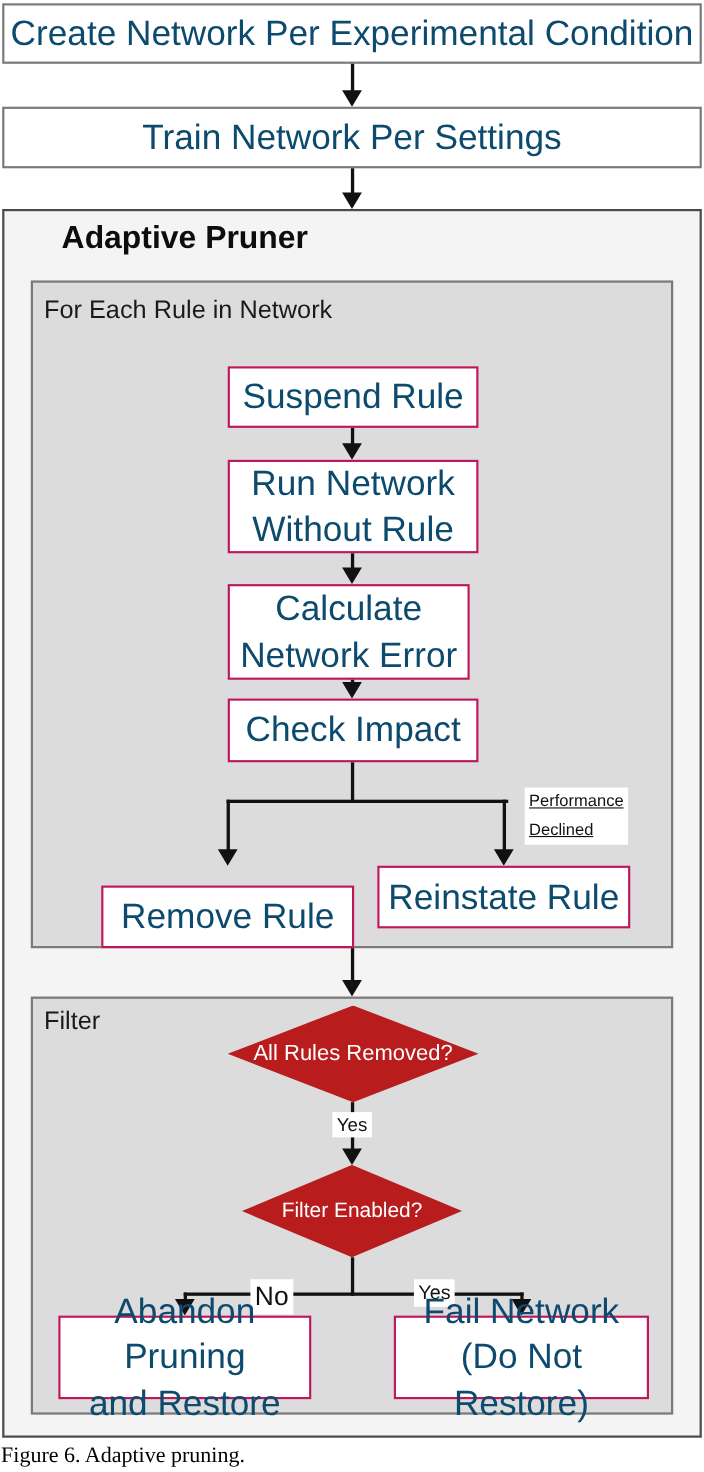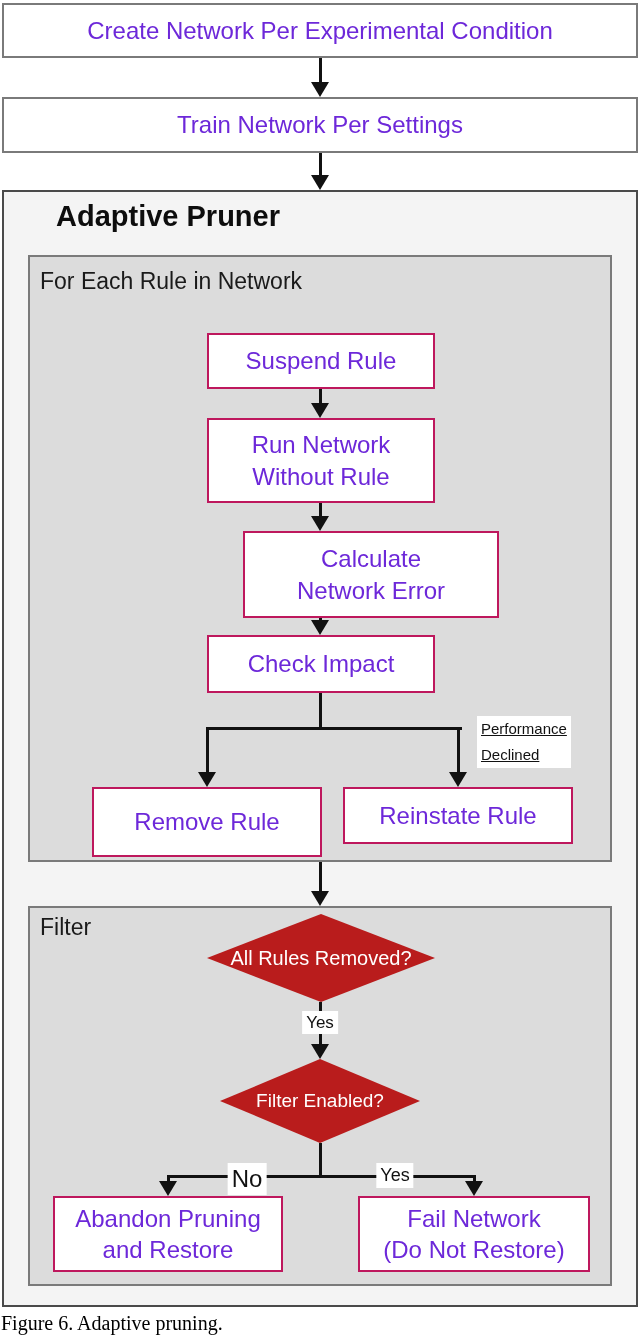--- a/index.html
+++ b/index.html
@@ -8,21 +8,21 @@
     font-family:"Liberation Sans",sans-serif;color:#151515;overflow:hidden;
   }
   .panel{position:absolute;box-sizing:border-box;}
   .panel-outer{background:#f4f4f4;border:2px solid #4a4a4a;}
   .panel-section{background:#dcdcdc;border:2px solid #7a7a7a;}
   .panel-title{position:absolute;font-weight:bold;font-size:29px;color:#0d0d0d;margin-left:43px;}
   .section-title{position:absolute;font-size:23px;color:#1a1a1a;}
   .node{
     position:absolute;box-sizing:border-box;background:#ffffff;border:2px solid #be185d;
     display:flex;align-items:center;justify-content:center;text-align:center;
-    font-size:24px;line-height:1.3;color:#6d28d9;white-space:pre-line;
+    font-size:32px;line-height:1.3;color:#0c4a6e;white-space:pre-line;
   }
   .node-wide{border-color:#7a7a7a;}
   .vline{position:absolute;width:3px;background:#111111;}
   .hline{position:absolute;height:3px;background:#111111;}
   .ahead{
     position:absolute;width:0;height:0;
     border-left:9px solid transparent;border-right:9px solid transparent;
     border-top:15px solid #111111;
   }
   .diamond{
@@ -68,39 +68,39 @@
 
   <div class="vline" style="left:318.5px;top:389px;height:16px;"></div>
   <div class="ahead" style="left:311px;top:403px;"></div>
 
   <div class="node" style="left:207px;top:418px;width:228px;height:85px;">Run Network
 Without Rule</div>
 
   <div class="vline" style="left:318.5px;top:503px;height:14px;"></div>
   <div class="ahead" style="left:311px;top:516px;"></div>
 
-  <div class="node" style="left:207px;top:531px;width:256px;height:87px;margin-left:36px;">Calculate
+  <div class="node" style="left:207px;top:531px;width:220px;height:87px;">Calculate
 Network Error</div>
 
   <div class="vline" style="left:318.5px;top:618px;height:4px;"></div>
   <div class="ahead" style="left:311px;top:620px;"></div>
 
   <div class="node" style="left:207px;top:635px;width:228px;height:58px;">Check Impact</div>
 
   <div class="vline" style="left:318.5px;top:693px;height:37px;"></div>
   <div class="hline" style="left:205.5px;top:727px;width:256px;"></div>
   <div class="vline" style="left:205.5px;top:727px;height:46px;"></div>
   <div class="ahead" style="left:198px;top:772px;"></div>
   <div class="vline" style="left:456.5px;top:727px;height:46px;"></div>
   <div class="ahead" style="left:449px;top:772px;"></div>
 
   <div class="edge-label" style="left:477px;top:716px;text-align:left;text-decoration:underline;">Performance
 Declined</div>
 
-  <div class="node" style="left:92px;top:787px;width:230px;height:70px;">Remove Rule</div>
+  <div class="node" style="left:92px;top:805px;width:230px;height:57px;">Remove Rule</div>
   <div class="node" style="left:343px;top:787px;width:230px;height:57px;">Reinstate Rule</div>
 
   <div class="vline" style="left:318.5px;top:862px;height:30px;"></div>
   <div class="ahead" style="left:311px;top:891px;"></div>
 
   <div class="panel panel-section" style="left:28px;top:906px;width:584px;height:380px;"></div>
   <div class="section-title" style="left:40px;top:914px;">Filter</div>
 
   <div class="diamond" style="left:207px;top:914px;width:228px;height:88px;">All Rules Removed?</div>
 

